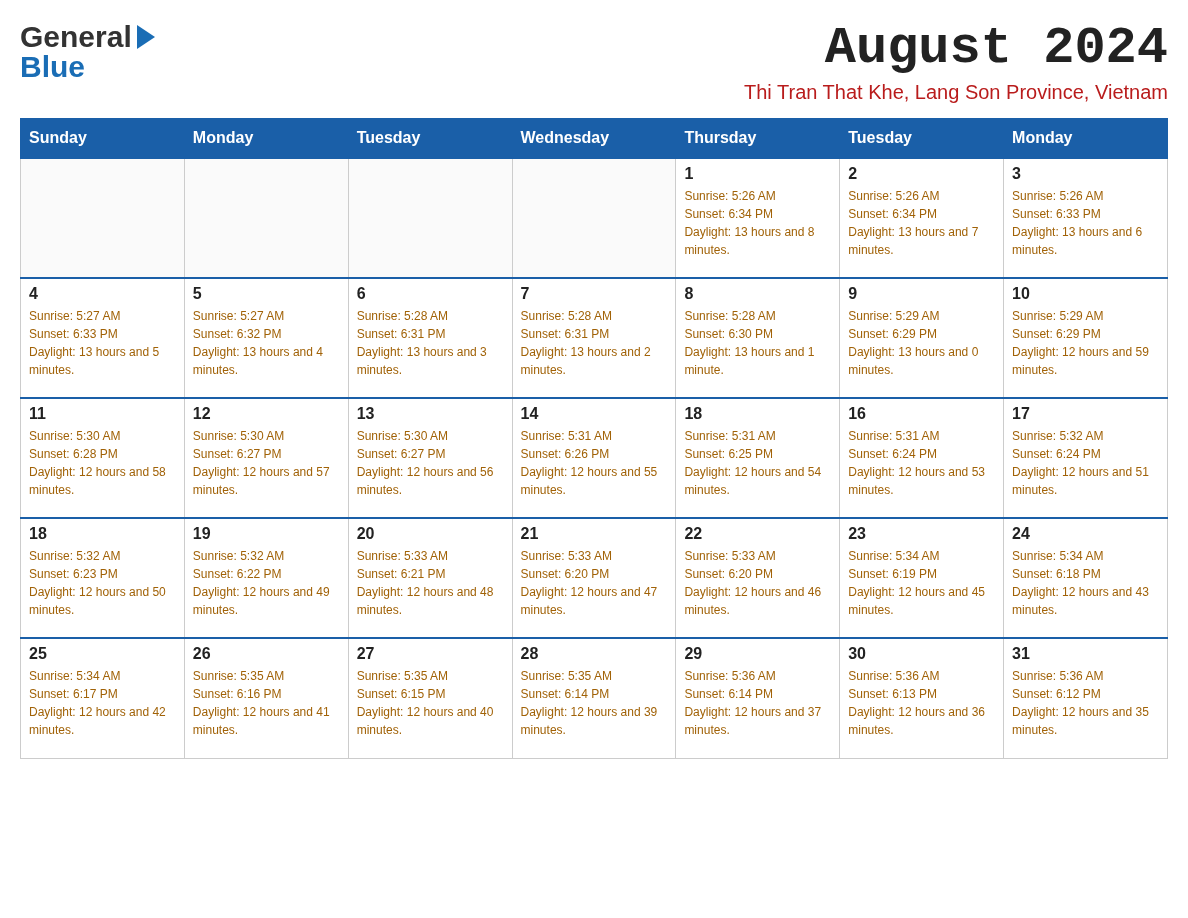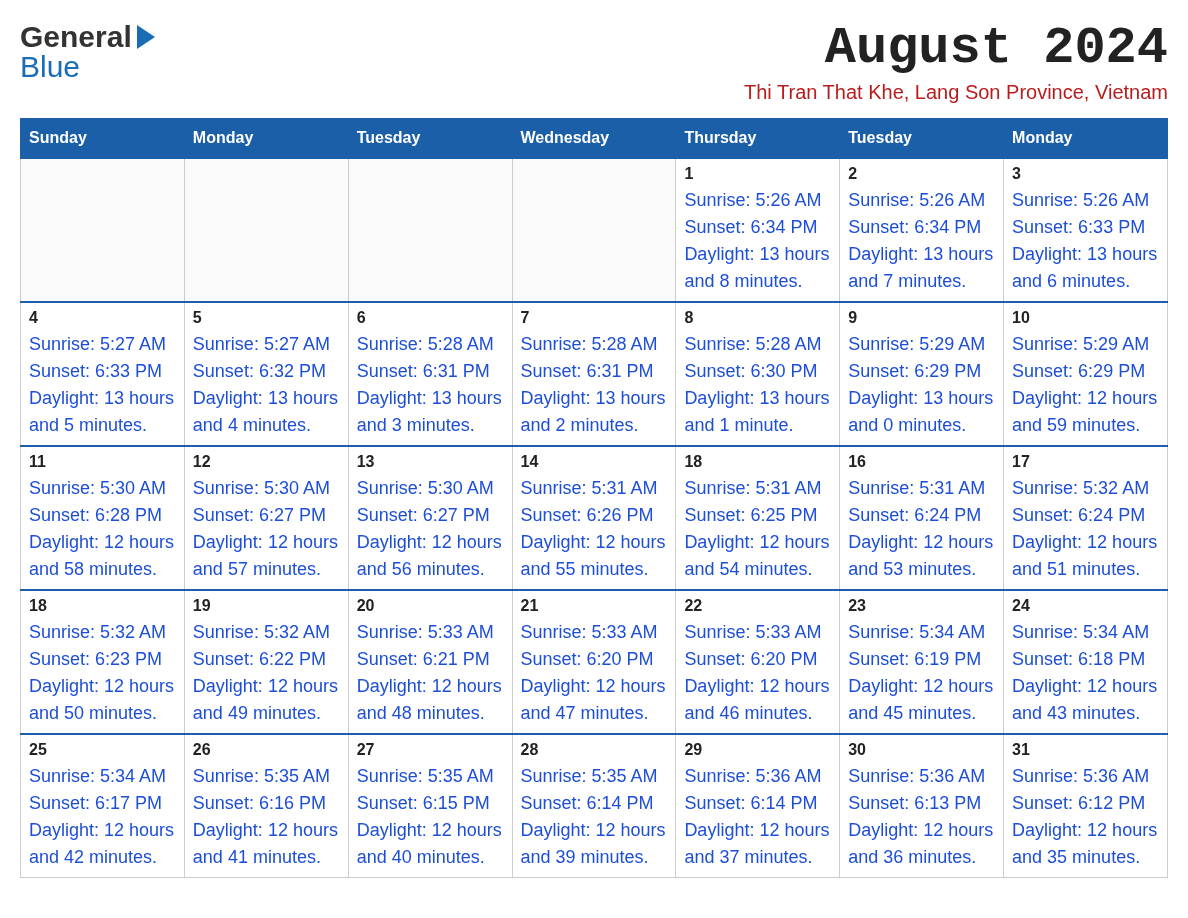--- a/index.html
+++ b/index.html
@@ -67,40 +67,40 @@
       border-top: 2px solid #1a5fa8;
     }
     .day-number {
       font-size: 16px;
       font-weight: bold;
       color: #222;
       margin-bottom: 4px;
       display: block;
     }
     .day-info {
-      font-size: 18px;
-      color: #1d4ed8;
+      font-size: 12px;
+      color: #a16207;
       line-height: 1.5;
     }
     .empty-cell {
       background: #fafafa;
     }
     .logo-container {
       display: flex;
       align-items: center;
       gap: 2px;
     }
     .logo-general {
       font-size: 30px;
       font-weight: bold;
       color: #333;
     }
     .logo-blue-text {
       font-size: 30px;
-      font-weight: normal;
+      font-weight: bold;
       color: #1a6db5;
     }
     .logo-triangle {
       display: inline-block;
       width: 0;
       height: 0;
       border-top: 12px solid transparent;
       border-bottom: 12px solid transparent;
       border-left: 18px solid #1a6db5;
       margin-left: 3px;

